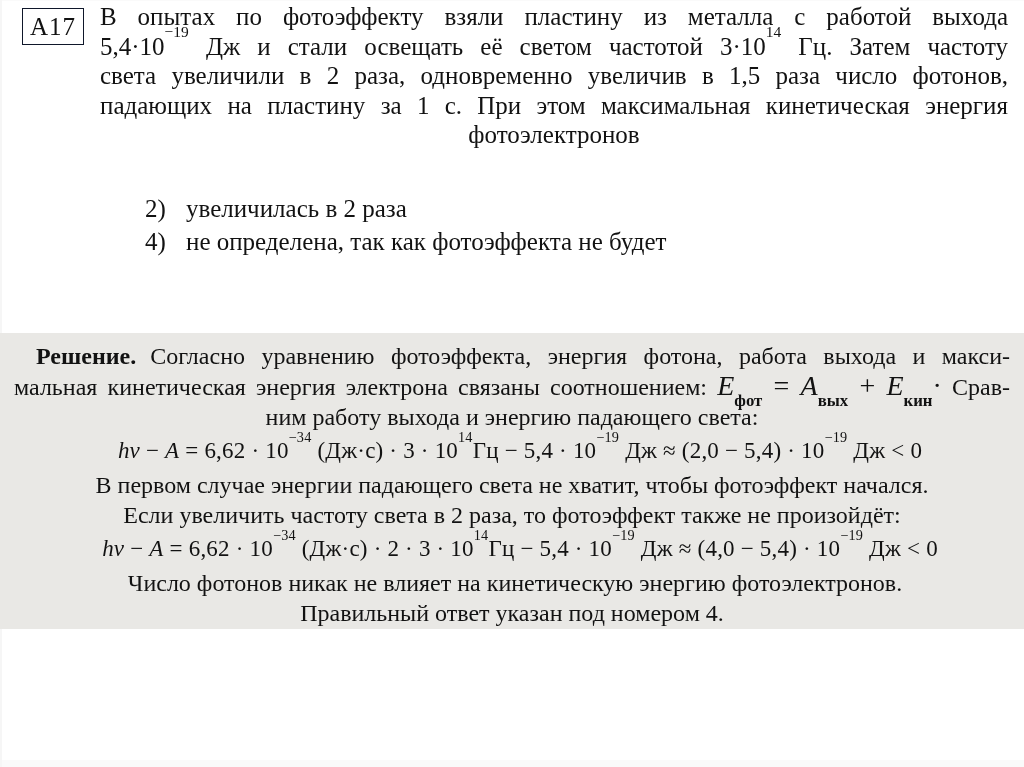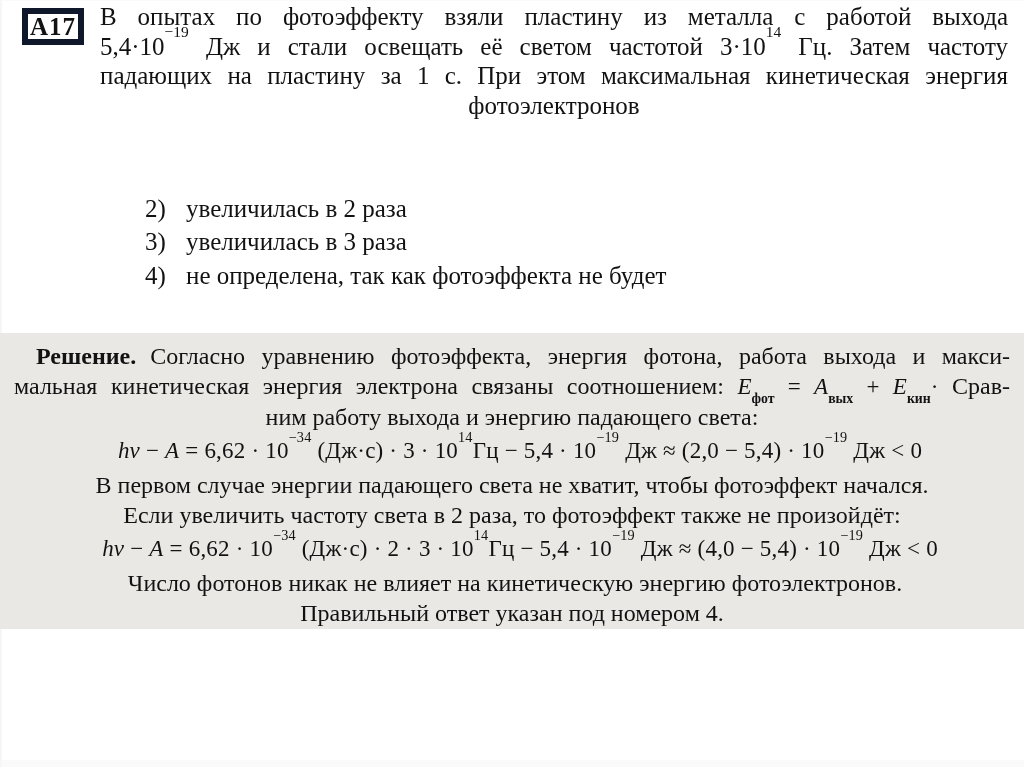--- a/index.html
+++ b/index.html
@@ -15,23 +15,23 @@
     width: 1024px; height: 767px;
     background: #ffffff;
     box-shadow: inset 2px 0 0 #f6f6f6, inset 0 -7px 0 #fafafa, inset 0 1px 0 #fafafa;
   }
 
   
   .qbox {
     position: absolute; left: 22px; top: 8px;
     width: 62px; height: 37px;
     box-sizing: border-box;
-    border: 6px solid #0f172a;
+    border: 1px solid #0f172a;
     display: flex; align-items: center; justify-content: center;
-    font-size: 25px; font-weight: bold;
+    font-size: 25px; font-weight: normal;
     letter-spacing: 1px;
     background: #fff;
   }
   .qtext {
     position: absolute; left: 100px; top: 2px; width: 908px;
     font-size: 25px; line-height: 29.6px;
   }
   .jline { text-align: justify; text-align-last: justify; }
   .lline { text-align: center; }
 
@@ -58,21 +58,21 @@
     font-size: 62%;
     position: relative; top: -0.52em;
     line-height: 0;
   }
   sub.s {
     font-size: 60%; font-weight: bold;
     position: relative; top: 0.28em;
     line-height: 0;
   }
   .var { font-style: italic; }
-  .mathrel { font-size: 23px; }
+  .mathrel { font-size: 28px; }
 
   .formula {
     font-size: 23px; line-height: 30px;
     padding: 4px 0 4px 16px;
     text-align: center;
     white-space: nowrap;
   }
   .tight { letter-spacing: 0.2px; }
   .sol-l6 { padding-left: 6px; }
 </style>
@@ -86,33 +86,33 @@
   </div>
 
   <div class="qtext">
     <div class="jline">
       <span>В опытах по фотоэффекту взяли пластину из металла с работой выхода</span>
     </div>
     <div class="jline">
       <span>5,4·10</span><sup class="e">−19</sup><span> Дж и стали освещать её светом частотой 3·10</span><sup class="e">14</sup><span> Гц. Затем частоту</span>
     </div>
     <div class="jline">
+      <span>света увеличили в 2 раза, одновременно увеличив в 1,5 раза число фотонов,</span>
+    </div>
+    <div class="jline">
       <span>падающих на пластину за 1 с. При этом максимальная кинетическая энергия</span>
     </div>
     <div class="lline">
       <span>фотоэлектронов</span>
     </div>
   </div>
 
   <div class="options">
     <div>
       <span class="opt-num">2)</span><span>увеличилась в 2 раза</span>
-    </div>
-    <div>
-      <span class="opt-num">3)</span><span>увеличилась в 3 раза</span>
     </div>
     <div>
       <span class="opt-num">4)</span><span>не определена, так как фотоэффекта не будет</span>
     </div>
   </div>
 
   <div class="solution">
 
     <div class="jline indent">
       <span class="sol-head">Решение.</span><span>Согласно уравнению фотоэффекта, энергия фотона, работа выхода и макси-</span>

